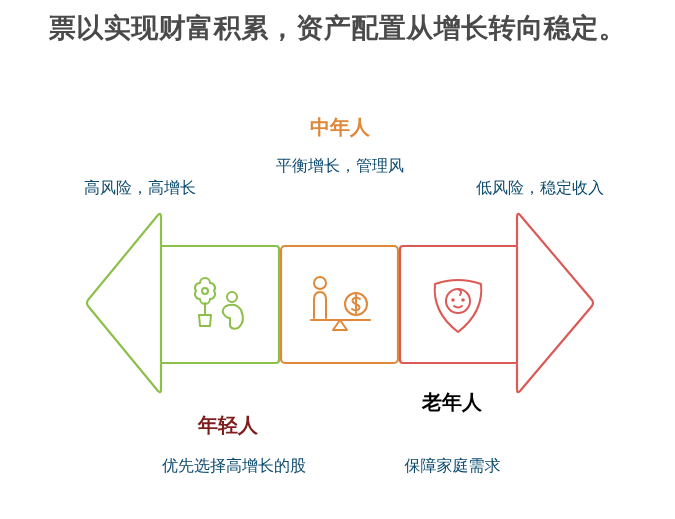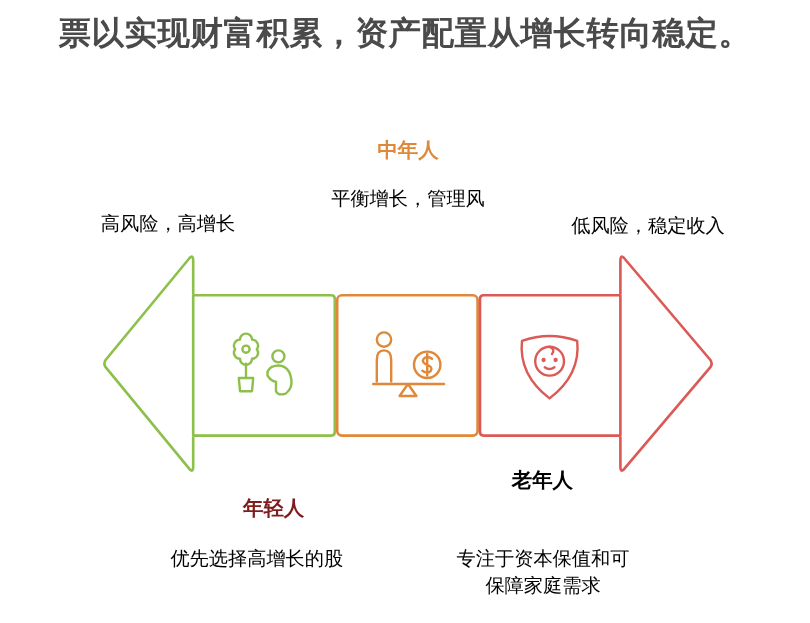--- a/index.html
+++ b/index.html
@@ -1,21 +1,21 @@
 <!DOCTYPE html>
 <html><head>
 <meta charset="utf-8">
 <style>
   html, body { margin: 0; padding: 0; background: #ffffff; }
   body { width: 675px; height: 519px; position: relative; overflow: hidden;
          font-family: "DejaVu Sans", "Liberation Sans", sans-serif; }
   .title { position: absolute; left: 0; top: 10px; width: 675px; text-align: center;
            font-size: 27px; font-weight: bold; color: #4a4a4a; letter-spacing: 0.5px; }
-  .stage-title { position: absolute; font-size: 17px; font-weight: bold; text-align: center; }
-  .desc { position: absolute; font-size: 16px; color: #000000; text-align: center; line-height: 22px; }
+  .stage-title { position: absolute; font-size: 20px; font-weight: bold; text-align: center; }
+  .desc { position: absolute; font-size: 16px; color: #0c4a6e; text-align: center; line-height: 22px; }
   svg.diagram { position: absolute; left: 0; top: 0; }
 </style>
 </head>
 <body>
 
 <div class="title">票以实现财富积累，资产配置从增长转向稳定。</div>
 
 <svg class="diagram" width="675" height="519" viewBox="0 0 675 519">
 
   <g fill="none" stroke="#8dc04a" stroke-width="2.2" stroke-linejoin="round">
@@ -63,21 +63,20 @@
 <div class="stage-title" style="left:290px; top:114px; width:100px; color:#e0883a;">中年人</div>
 <div class="desc" style="left:255px; top:155px; width:170px;">
   <div>平衡增长，管理风</div>
 </div>
 
 <div class="desc" style="left:60px; top:177px; width:160px;font-family:Liberation Serif, serif;">高风险，高增长</div>
 
 <div class="desc" style="left:455px; top:177px; width:170px;">低风险，稳定收入</div>
 
 <div class="stage-title" style="left:178px; top:412px; width:100px; color:#7f1d1d;">年轻人</div>
-<div class="desc" style="left:124px; top:455px; width:180px;">
+<div class="desc" style="left:144px; top:455px; width:180px;">
   <div>优先选择高增长的股</div>
 </div>
 
 <div class="stage-title" style="left:402px; top:389px; width:100px; color:#000000;">老年人</div>
 <div class="desc" style="left:360px; top:455px; width:185px;">
-  <div>专注于资本保值和可</div>
   <div>保障家庭需求</div>
 </div>
 
 </body></html>

